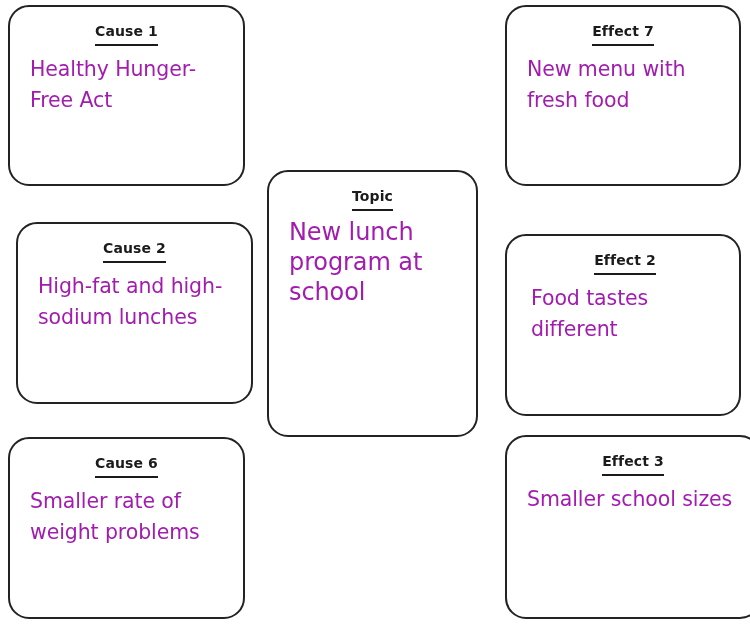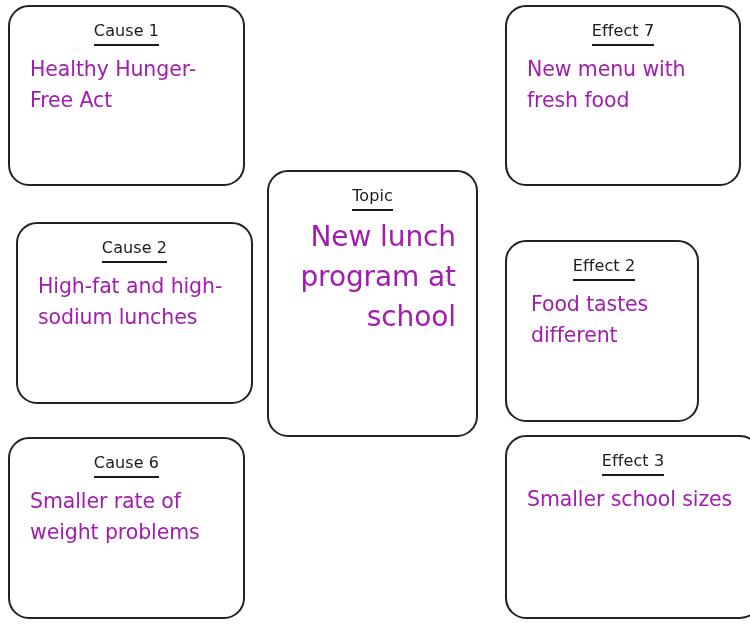--- a/index.html
+++ b/index.html
@@ -30,22 +30,22 @@
     border: 2.5px solid #232323;
     border-radius: 21px;
     padding: 12px 20px 14px 20px;
     display: block;
   }
 
   .box-heading {
     display: block;
     text-align: center;
     font-family: "DejaVu Sans", sans-serif;
-    font-weight: normal;
-    font-size: 16px;
+    font-weight: bold;
+    font-size: 14px;
     line-height: 24px;
     color: #1b1b1b;
     letter-spacing: 0.1px;
     margin: 0 0 8px 0;
     padding: 0;
   }
   .box-heading span.u {
     display: inline-block;
     border-bottom: 2px solid #1b1b1b;
     padding-bottom: 1px;
@@ -68,25 +68,25 @@
   
   #box-cause-1 { left: 8px;  top: 5px;   width: 237px; height: 181px; }
   #box-cause-2 { left: 8px;  top: 222px; width: 237px; height: 182px; margin-left: 8px; }
   #box-cause-3 { left: 8px;  top: 437px; width: 237px; height: 182px; }
 
   
   #box-topic   { left: 267px; top: 170px; width: 211px; height: 267px; padding-left: 20px; }
 
   
   #box-effect-1 { left: 505px; top: 5px;   width: 236px; height: 181px; }
-  #box-effect-2 { left: 505px; top: 240px; width: 194px; height: 182px; padding-left: 24px; }
+  #box-effect-2 { left: 505px; top: 234px; width: 236px; height: 182px; padding-left: 24px; }
   #box-effect-3 { left: 505px; top: 435px; width: 256px; height: 184px; }
 
   #box-topic .box-heading { margin-bottom: 6px; }
-  #box-topic .box-body { font-size: 28px; line-height: 40px; text-align: right; }
+  #box-topic .box-body { font-size: 24px; line-height: 30px; }
 </style>
 </head>
 <body>
 
 <div id="organizer">
 
   <div class="box" id="box-cause-1">
     <div class="box-heading"><span class="u">Cause 1</span></div>
     <div class="box-body">Healthy Hunger-Free Act</div>
   </div>

